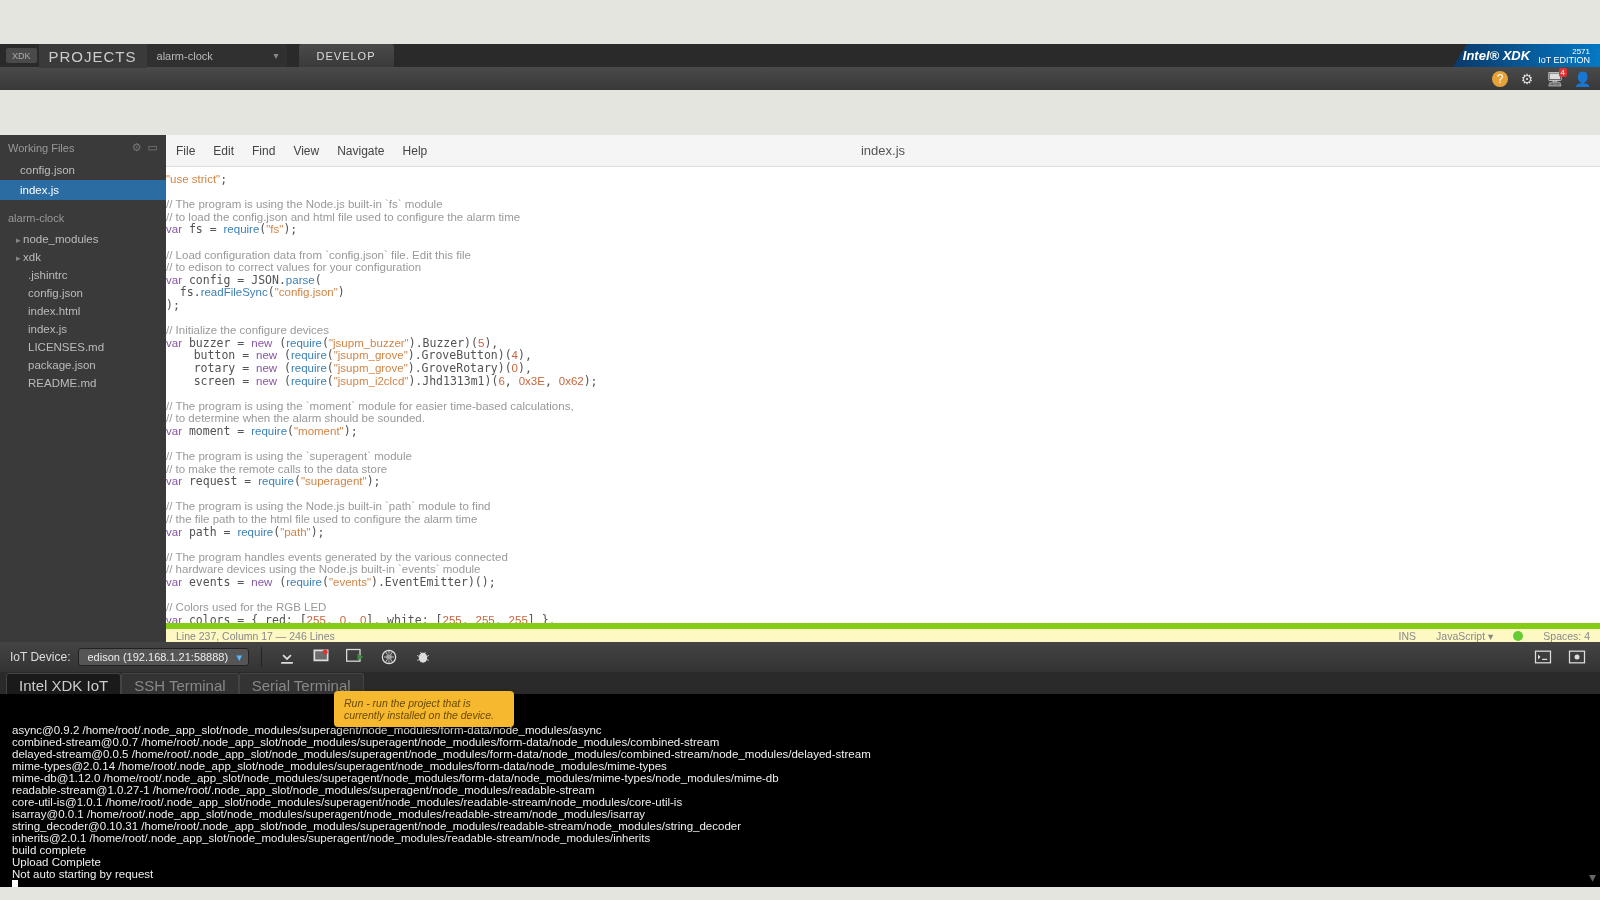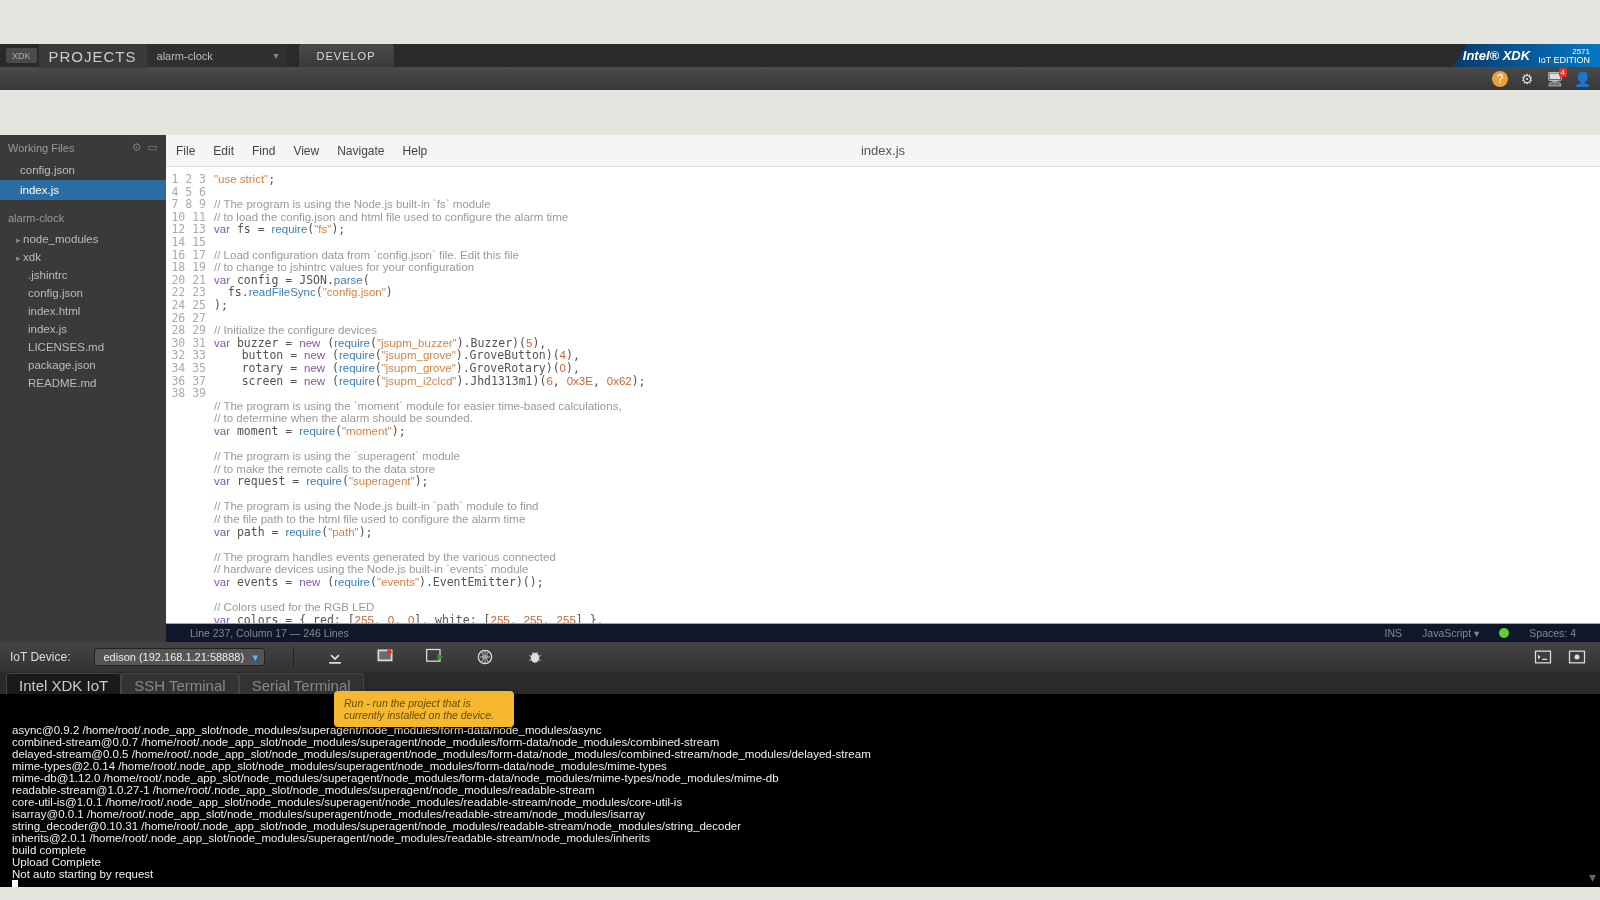--- a/index.html
+++ b/index.html
@@ -27,24 +27,24 @@
 .tree-item{ padding:3px 8px 3px 16px; color:#bbb;}
 .tree-item.child{ padding-left:28px;}
 .tree-caret::before{content:"▸ "; color:#888; font-size:9px;}
 .editor-area { flex:1; background:#fff; display:flex; flex-direction:column;}
 .editor-menubar{ height:32px; background:#f5f5f5; border-bottom:1px solid #ddd; display:flex; align-items:center; padding:0 10px; gap:18px; font-size:12px; color:#444; position:relative;}
 .editor-title{ position:absolute; left:50%; transform:translateX(-50%); font-size:13px; color:#555;}
 .code-wrap{ flex:1; display:flex; overflow:hidden; background:#fff;}
 .gutter{ width:48px; background:#fff; color:#aaa; text-align:right; padding:6px 8px 6px 0; font-family:Consolas,Menlo,monospace; font-size:11.5px; line-height:12.6px;}
 .code{ flex:1; font-family:Consolas,Menlo,monospace; font-size:11.5px; line-height:12.6px; padding:6px 0; white-space:pre; color:#535353; overflow:hidden;}
 .kw{color:#8757a5;} .str{color:#d28445;} .com{color:#999;} .num{color:#c7653b;} .fn{color:#3b7fb5;}
-.statusbar{ height:19px; background:#0f172a; border-top:1px solid #84cc16; display:flex; align-items:center; font-size:10.5px; color:#888; padding:0 24px; justify-content:space-between;}
+.statusbar{ height:19px; background:#fef9c3; border-top:6px solid #84cc16; display:flex; align-items:center; font-size:10.5px; color:#888; padding:0 10px; justify-content:space-between;}
 .statusbar .right{display:flex; gap:20px; align-items:center;}
 .statusbar .gcirc{width:10px;height:10px;border-radius:50%;background:#6c3;}
-.devicebar{ height:30px; background:linear-gradient(#444,#333); display:flex; align-items:center; padding:0 10px; gap:24px; color:#ddd; font-size:12px; position:relative;}
+.devicebar{ height:30px; background:linear-gradient(#444,#333); display:flex; align-items:center; padding:0 10px; gap:8px; color:#ddd; font-size:12px; position:relative;}
 .device-dd{ background:#555; border:1px solid #222; border-radius:3px; padding:2px 20px 2px 8px; font-size:11px; color:#eee; min-width:165px; position:relative;}
 .device-dd::after{content:"▾"; position:absolute; right:6px; color:#5bf;}
 .dev-ico{ width:26px; height:22px; display:flex; align-items:center; justify-content:center; color:#ddd; font-size:16px; cursor:pointer;}
 .dev-ico svg{width:20px;height:20px;}
 .dev-ico.active svg .play{fill:#3b8e3b;}
 .dev-right{position:absolute; right:10px; display:flex; gap:8px;}
 .terminal-tabs{ height:22px; background:#2a2a2a; display:flex; align-items:flex-end; padding:0 6px; gap:4px;}
 .term-tab{ background:#1a1a1a; color:#ccc; font-size:15px; padding:3px 12px; border:1px solid #444; border-bottom:none; border-radius:3px 3px 0 0;margin-top:16px;}
 .term-tab.inactive{ background:#333; color:#888;}
 .terminal{ height:193px; background:#000; color:#eee; font-family:Consolas,Menlo,monospace; font-size:11.5px; line-height:12px; padding:6px 12px; white-space:pre; overflow:hidden; position:relative;}
@@ -105,68 +105,28 @@
         <div class="tree-item child">README.md</div>
       </div>
   </div>
 
   <div class="editor-area">
     <div class="editor-menubar">
       <span id="menus"><span style="margin-right: 18px;">File</span><span style="margin-right: 18px;">Edit</span><span style="margin-right: 18px;">Find</span><span style="margin-right: 18px;">View</span><span style="margin-right: 18px;">Navigate</span><span style="margin-right: 18px;">Help</span></span>
       <span class="editor-title">index.js</span>
     </div>
     <div class="code-wrap">
-      <div class="gutter" id="gutter">1
-2
-3
-4
-5
-6
-7
-8
-9
-10
-11
-12
-13
-14
-15
-16
-17
-18
-19
-20
-21
-22
-23
-24
-25
-26
-27
-28
-29
-30
-31
-32
-33
-34
-35
-36
-37
-38
-39
-</div>
       <div class="code" id="code"><span class="str">"use strict"</span>;
 
 <span class="com">// The program is using the Node.js built-in `fs` module</span>
 <span class="com">// to load the config.json and html file used to configure the alarm time</span>
 <span class="kw">var</span> fs = <span class="fn">require</span>(<span class="str">"fs"</span>);
 
 <span class="com">// Load configuration data from `config.json` file. Edit this file</span>
-<span class="com">// to change to jshintrc values for your configuration</span>
+<span class="com">// to edison to correct values for your configuration</span>
 <span class="kw">var</span> config = JSON.<span class="fn">parse</span>(
   fs.<span class="fn">readFileSync</span>(<span class="str">"config.json"</span>)
 );
 
 <span class="com">// Initialize the configure devices</span>
 <span class="kw">var</span> buzzer = <span class="kw">new</span> (<span class="fn">require</span>(<span class="str">"jsupm_buzzer"</span>).Buzzer)(<span class="num">5</span>),
     button = <span class="kw">new</span> (<span class="fn">require</span>(<span class="str">"jsupm_grove"</span>).GroveButton)(<span class="num">4</span>),
     rotary = <span class="kw">new</span> (<span class="fn">require</span>(<span class="str">"jsupm_grove"</span>).GroveRotary)(<span class="num">0</span>),
     screen = <span class="kw">new</span> (<span class="fn">require</span>(<span class="str">"jsupm_i2clcd"</span>).Jhd1313m1)(<span class="num">6</span>, <span class="num">0x3E</span>, <span class="num">0x62</span>);
 

